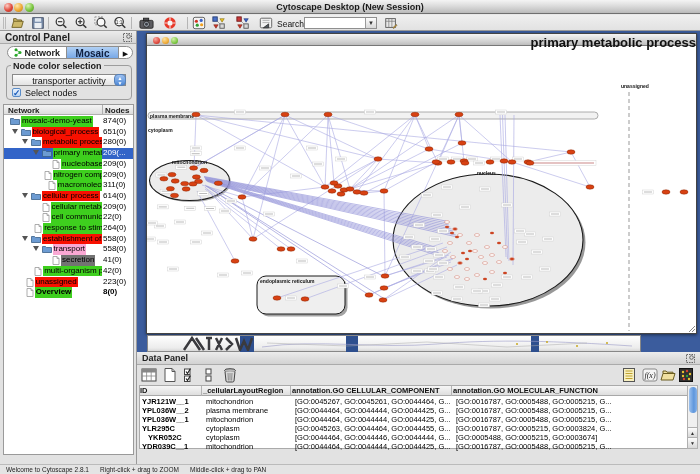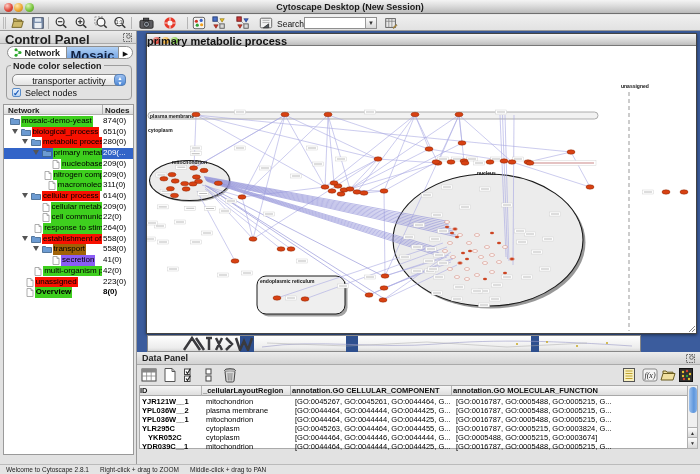--- a/index.html
+++ b/index.html
@@ -12,43 +12,43 @@
 #titletext{position:absolute;left:0;right:0;top:1.5px;text-align:center;font-size:9px;font-weight:bold;color:#1a1a1a;}
 
 #toolbar{left:0;top:15px;width:700px;height:16px;background:linear-gradient(#efefef,#e2e2e2);border-bottom:1px solid #9b9b9b;}
 .tsep{position:absolute;top:2px;width:1px;height:12px;background:#b5b5b5;}
 .ticon{position:absolute;top:1px;width:14px;height:14px;}
 #searchlbl{position:absolute;left:277px;top:3.5px;font-size:8.5px;color:#111;}
 #searchbox{position:absolute;left:304px;top:2px;width:73px;height:12px;background:#fff;border:1px solid #8f8f8f;}
 #searchdrop{position:absolute;right:0;top:0;width:11px;height:10px;background:linear-gradient(#fdfdfd,#d8d8d8);border-left:1px solid #9a9a9a;font-size:6px;text-align:center;line-height:10px;color:#333;}
 
 #cpanel{left:0;top:31px;width:137px;height:433px;background:#e2e2e2;border-right:1px solid #9a9a9a;}
-#cptitle{position:absolute;left:0;top:0;width:136px;height:13px;background:linear-gradient(#ececec,#d4d4d4);border-bottom:1px solid #aaa;font-size:13px;font-weight:bold;color:#222;padding:1px 0 0 5px;}
+#cptitle{position:absolute;left:0;top:0;width:136px;height:13px;background:linear-gradient(#ececec,#d4d4d4);border-bottom:1px solid #aaa;font-size:10px;font-weight:bold;color:#222;padding:1px 0 0 5px;}
 #cptabs{position:absolute;left:7px;top:15px;width:126px;height:13px;background:#fff;border:1px solid #8e8e8e;border-radius:7px;overflow:hidden;display:flex;}
 #tabnet{width:58px;font-size:9px;font-weight:bold;color:#222;text-align:center;padding-top:1px;}
-#tabmosaic{width:53px;background:linear-gradient(#b0d0f4,#78a8e6);font-size:13px;font-weight:bold;color:#102040;text-align:center;padding-top:1px;border-left:1px solid #8e8e8e;border-right:1px solid #8e8e8e;}
+#tabmosaic{width:53px;background:linear-gradient(#b0d0f4,#78a8e6);font-size:10px;font-weight:bold;color:#102040;text-align:center;padding-top:1px;border-left:1px solid #8e8e8e;border-right:1px solid #8e8e8e;}
 #tabarrow{flex:1;font-size:7px;color:#111;text-align:center;padding-top:2.5px;}
 #groupbox{position:absolute;left:6px;top:34px;width:126px;height:35px;border:1px solid #9d9d9d;border-radius:4px;}
 #grouplbl{position:absolute;left:4px;top:-5px;background:#e2e2e2;padding:0 2px;font-size:9px;font-weight:bold;color:#1a1a1a;}
-#combo{position:absolute;left:5px;top:8px;width:114px;height:12px;background:linear-gradient(#fdfdfd,#e3e3e3);border:1px solid #8a8a8a;border-radius:5px;font-size:9px;color:#111;text-align:center;padding-top:1px;}
+#combo{position:absolute;left:5px;top:8px;width:114px;height:12px;background:linear-gradient(#fdfdfd,#e3e3e3);border:1px solid #8a8a8a;border-radius:0;font-size:9px;color:#111;text-align:center;padding-top:1px;}
 #combobtn{position:absolute;right:-1px;top:-1px;width:12px;height:12px;border-radius:4px;background:linear-gradient(#9cc0f0,#4f8ad8);border:1px solid #5580b8;color:#fff;font-size:5px;line-height:5px;text-align:center;padding-top:1px;}
 #selrow{position:absolute;left:12px;top:57px;height:10px;white-space:nowrap;width:120px;}
 #cbox{position:absolute;left:0;top:0;width:9px;height:9px;background:linear-gradient(#eaf2fc,#bcd6f4);border:1px solid #5a8cc8;border-radius:2px;color:#1a5ab8;font-size:9px;line-height:9px;font-weight:bold;}
 #sellbl{position:absolute;left:13px;top:0;font-size:9px;color:#111;white-space:nowrap;}
 #treebox{position:absolute;left:3px;top:73px;width:131px;height:351px;background:#fff;border:1px solid #9a9a9a;}
 #treehdr{position:absolute;left:0;top:0;width:129px;height:10px;background:linear-gradient(#f4f4f4,#dddddd);border-bottom:1px solid #b0b0b0;font-size:8px;font-weight:bold;color:#222;}
 .trow{position:absolute;left:0;width:129px;height:10.7px;font-size:8px;color:#000;white-space:nowrap;}
 .chip{position:absolute;top:0;height:10.5px;padding:0 1px;line-height:10.5px;overflow:hidden;}
 .num{position:absolute;left:99px;top:0;line-height:10.5px;}
 .ticn{position:absolute;top:1px;}
 
 #desktop{left:137px;top:31px;width:563px;height:321px;background:#3b5c9d;}
 #netwin{position:absolute;left:9px;top:2px;width:551px;height:301px;background:#fff;border:1px solid #444;box-shadow:0 1px 3px rgba(0,0,0,.5);}
 #nettitle{position:absolute;left:0;top:0;width:549px;height:12px;background:linear-gradient(#f5f5f5,#d0d0d0 70%,#bdbdbd);border-bottom:1px solid #777;}
-#nettext{position:absolute;left:0;right:0;top:1px;text-align:left;font-size:11px;font-weight:bold;color:#111;}
+#nettext{position:absolute;left:0;right:0;top:1px;text-align:right;font-size:13px;font-weight:bold;color:#111;}
 .ntl{position:absolute;top:2.5px;width:7px;height:7px;border-radius:50%;}
 #netcanvas{position:absolute;left:0;top:13px;width:549px;height:286px;}
 
 .strip{position:absolute;}
 
 #dpanel{left:137px;top:352px;width:563px;height:112px;background:#e2e2e2;}
 #dptitle{position:absolute;left:0;top:0;width:563px;height:13px;background:linear-gradient(#ececec,#d2d2d2);border-bottom:1px solid #aaa;font-size:9px;font-weight:bold;color:#222;padding:1px 0 0 5px;}
 #dptools{position:absolute;left:0;top:13px;width:563px;height:20px;}
 .dicon{position:absolute;top:2px;width:16px;height:16px;}
 #dtable{position:absolute;left:2px;top:33px;width:549px;height:64px;background:#fff;border:1px solid #aaa;}
@@ -283,29 +283,29 @@
                 <path d="M0.5 7.5 L0.5 1.5 L3.5 1.5 L4.5 2.5 L9.5 2.5 L9.5 7.5 Z" fill="#6c9bd2" stroke="#3a6088" stroke-width="0.8"></path>
               </svg></span>
             <span class="chip" style="left:38px;max-width:60px;background:#f81000">establishment of lo</span>
             <span class="num" style="">558(0)</span>
           </div>
           <div class="trow" style="top:139.39999999999998px;">
             <span style="position:absolute;left:28.5px;top:2px;width:0;height:0;border-left:3.5px solid transparent;border-right:3.5px solid transparent;border-top:5px solid #555;"></span>
             <span class="ticn" style="left:37.5px"><svg width="10" height="8" viewBox="0 0 10 8">
                 <path d="M0.5 7.5 L0.5 1.5 L3.5 1.5 L4.5 2.5 L9.5 2.5 L9.5 7.5 Z" fill="#6c9bd2" stroke="#3a6088" stroke-width="0.8"></path>
               </svg></span>
-            <span class="chip" style="left:48.5px;max-width:49.5px;background:#a16207">transport</span>
+            <span class="chip" style="left:48.5px;max-width:49.5px;background:#f9a8d4">transport</span>
             <span class="num" style="">558(0)</span>
           </div>
           <div class="trow" style="top:150.1px;">
             <span class="ticn" style="left:48px"><svg width="8" height="9" viewBox="0 0 8 9">
                 <path d="M1 0.5 L5 0.5 L7 2.5 L7 8.5 L1 8.5 Z" fill="#fff" stroke="#999" stroke-width="0.8"></path>
                 <path d="M5 0.5 L5 2.5 L7 2.5" fill="none" stroke="#999" stroke-width="0.8"></path>
               </svg></span>
-            <span class="chip" style="left:57px;max-width:41px;background:#8b5cf6">secretion</span>
+            <span class="chip" style="left:57px;max-width:41px;background:#737373">secretion</span>
             <span class="num" style="">41(0)</span>
           </div>
           <div class="trow" style="top:160.79999999999998px;">
             <span class="ticn" style="left:30.15px"><svg width="8" height="9" viewBox="0 0 8 9">
                 <path d="M1 0.5 L5 0.5 L7 2.5 L7 8.5 L1 8.5 Z" fill="#fff" stroke="#999" stroke-width="0.8"></path>
                 <path d="M5 0.5 L5 2.5 L7 2.5" fill="none" stroke="#999" stroke-width="0.8"></path>
               </svg></span>
             <span class="chip" style="left:39.15px;max-width:58.85px;background:#3ecf1e">multi-organism pro</span>
             <span class="num" style="">42(0)</span>
           </div>

